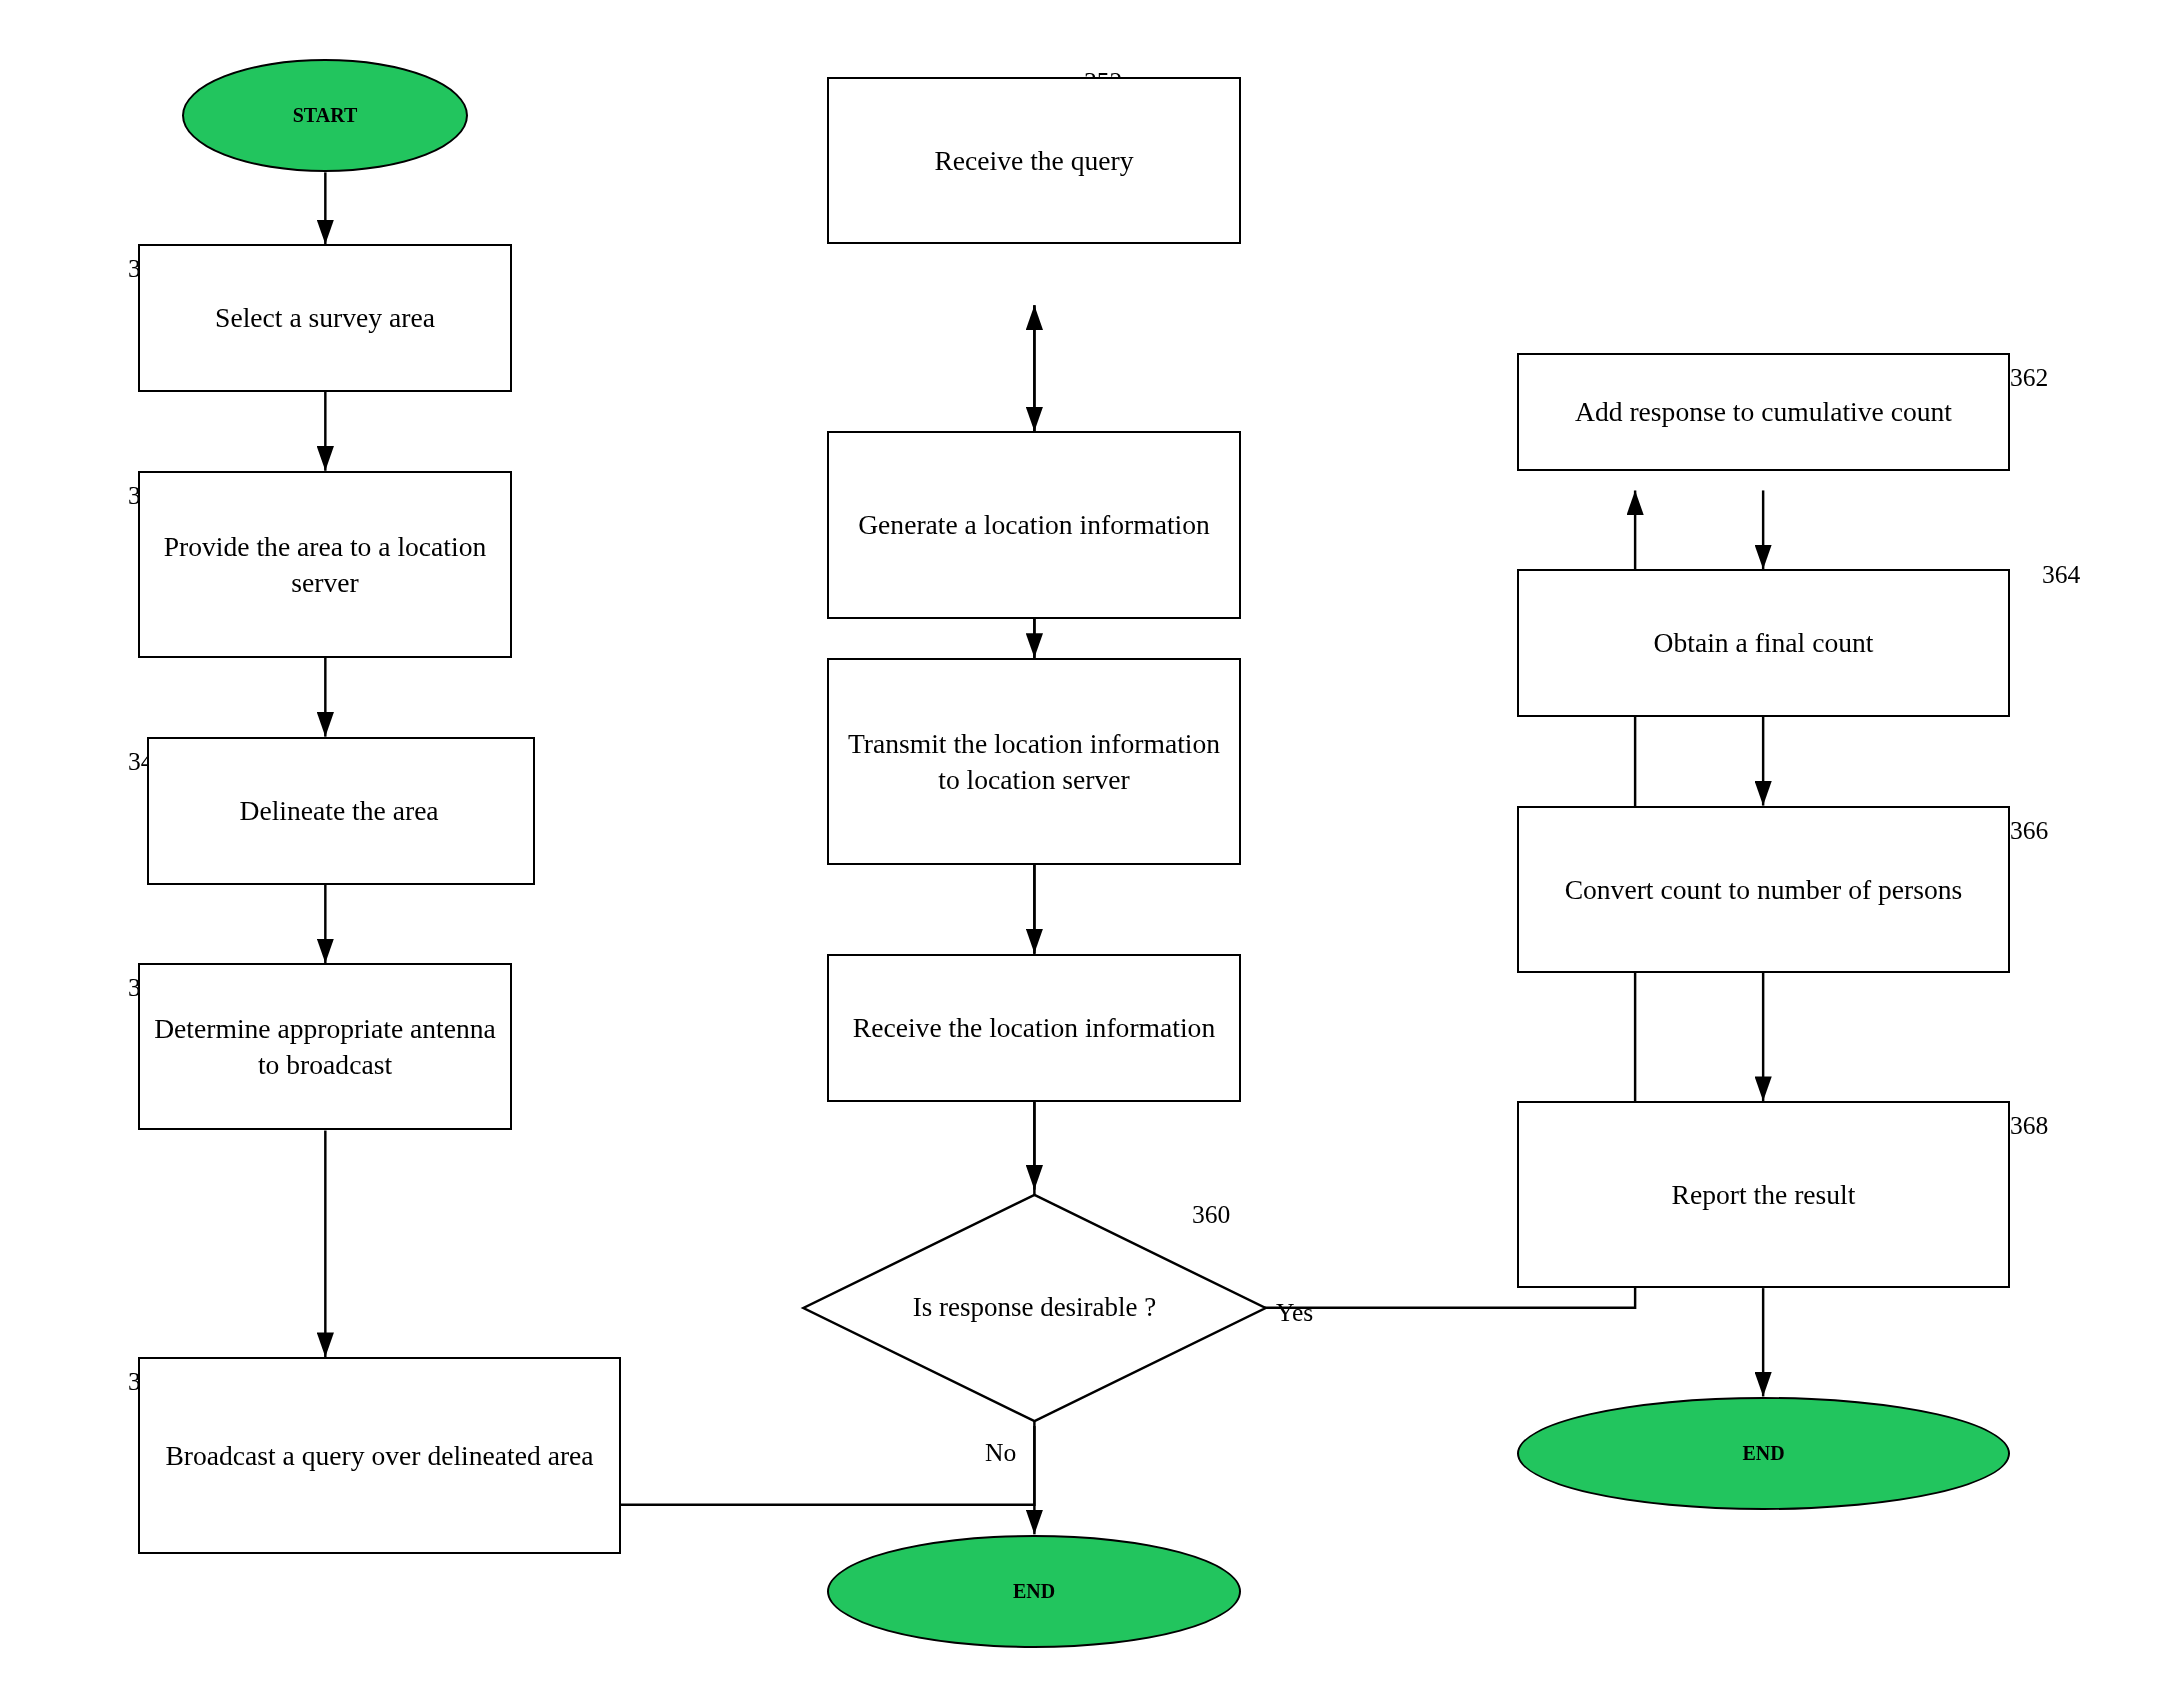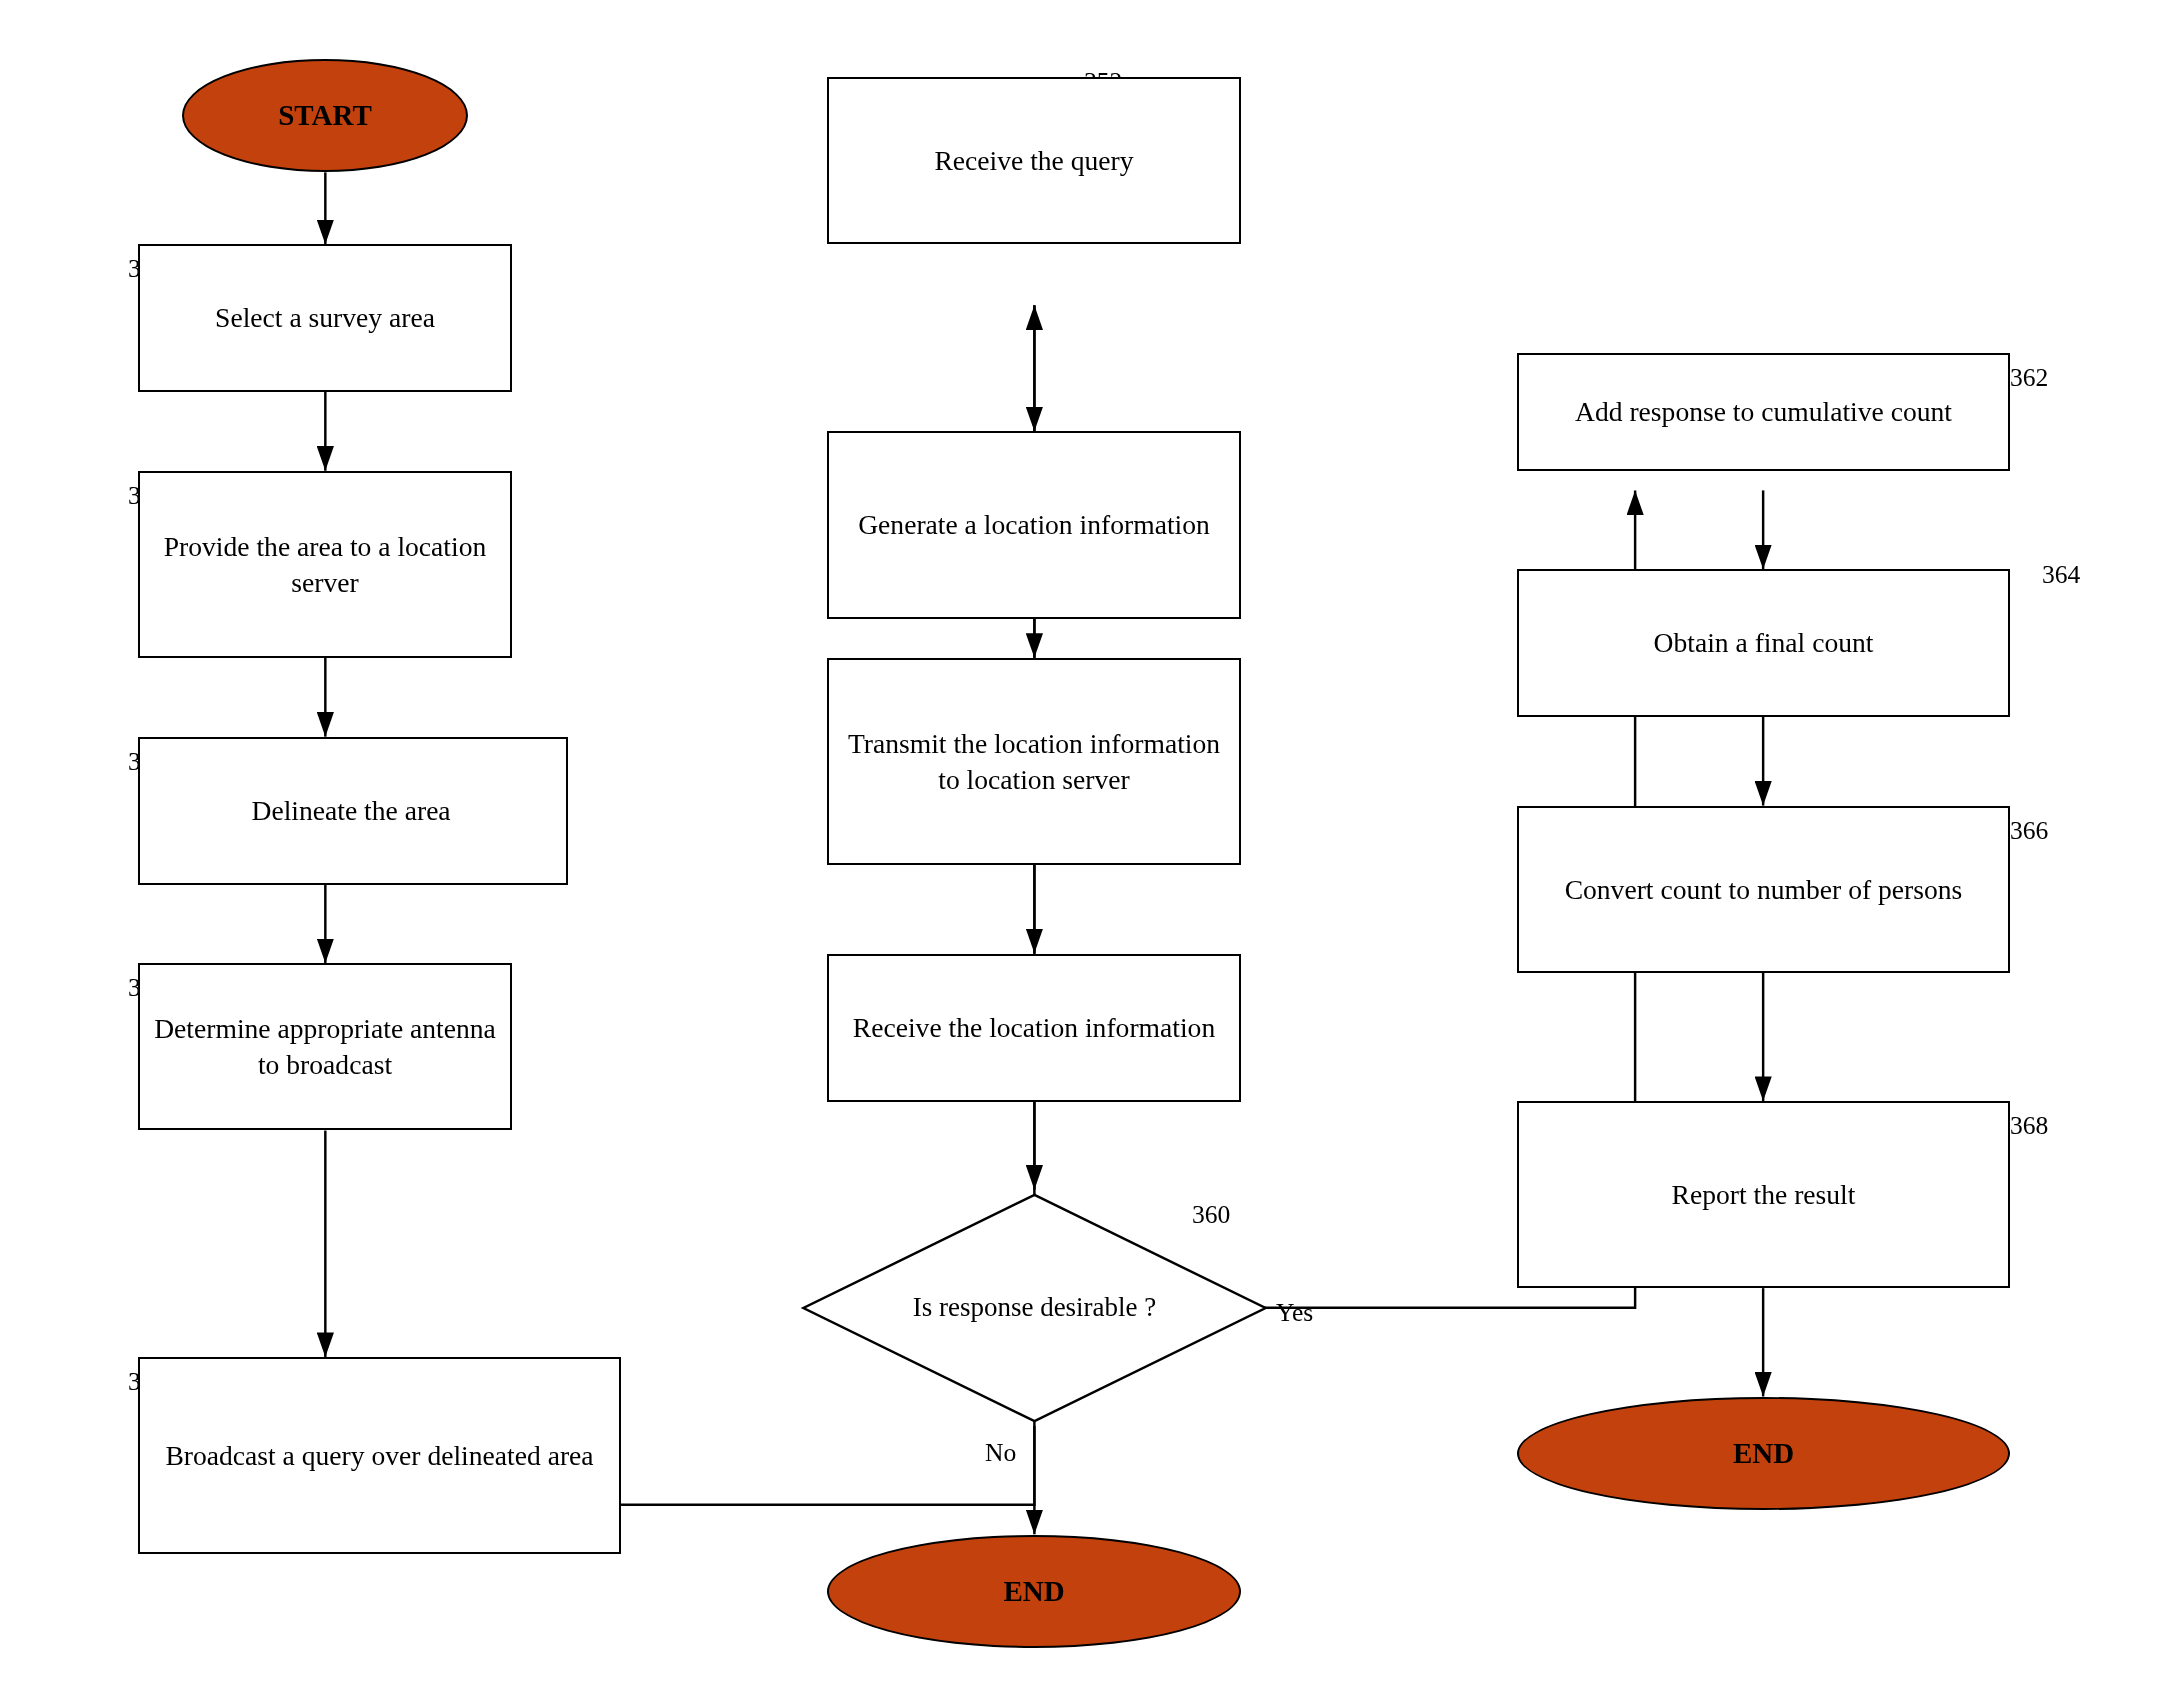--- a/index.html
+++ b/index.html
@@ -30,23 +30,23 @@
     .rect {
       border: 2.5px solid #000;
       background: #fff;
       padding: 9.9px;
       font-size: 27.6px;
       line-height: 1.3;
     }
 
     .oval {
       border: 2.5px solid #000;
-      background: #c2410c;
+      background: #22c55e;
       border-radius: 50%;
-      font-size: 29px;
+      font-size: 20px;
       font-weight: bold;
     }
 
     .diamond-container {
       position: absolute;
     }
 
     .diamond-text {
       position: absolute;
       width: 100%;
@@ -139,21 +139,21 @@
   </div>
 
   <span class="label" style="left:128px; top:481px;">344</span>
 
   <div class="shape rect" style="left:138px; top:471px; width:374px; height:187px;">
     <span>Provide the area to a location server</span>
   </div>
 
   <span class="label" style="left:128px; top:747px;">346</span>
 
-  <div class="shape rect" style="left:138px; top:737px; width:430px; height:148px;padding-left:6px;">
+  <div class="shape rect" style="left:147px; top:737px; width:388px; height:148px;padding-left:6px;">
     <span>Delineate the area</span>
   </div>
 
   <span class="label" style="left:128px; top:973px;">348</span>
 
   <div class="shape rect" style="left:138px; top:963px; width:374px; height:167px;">
     <span>Determine appropriate antenna to broadcast</span>
   </div>
 
   <span class="label" style="left:128px; top:1367px;">350</span>

